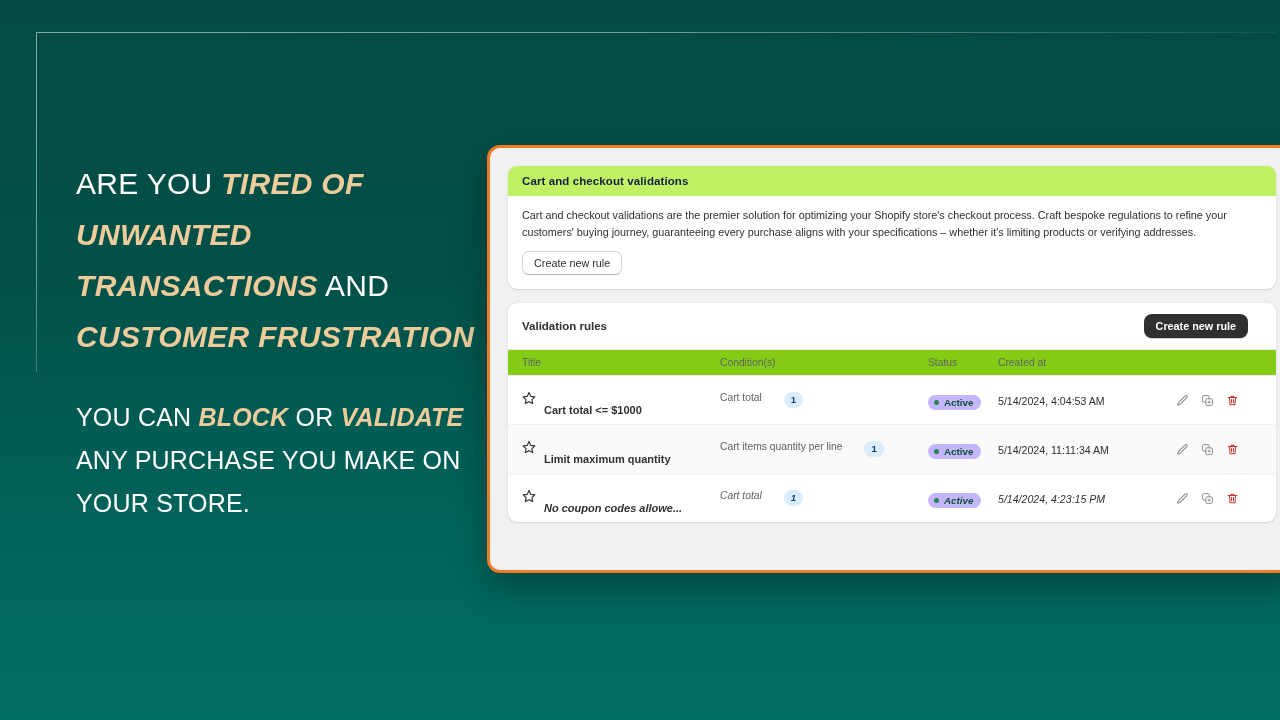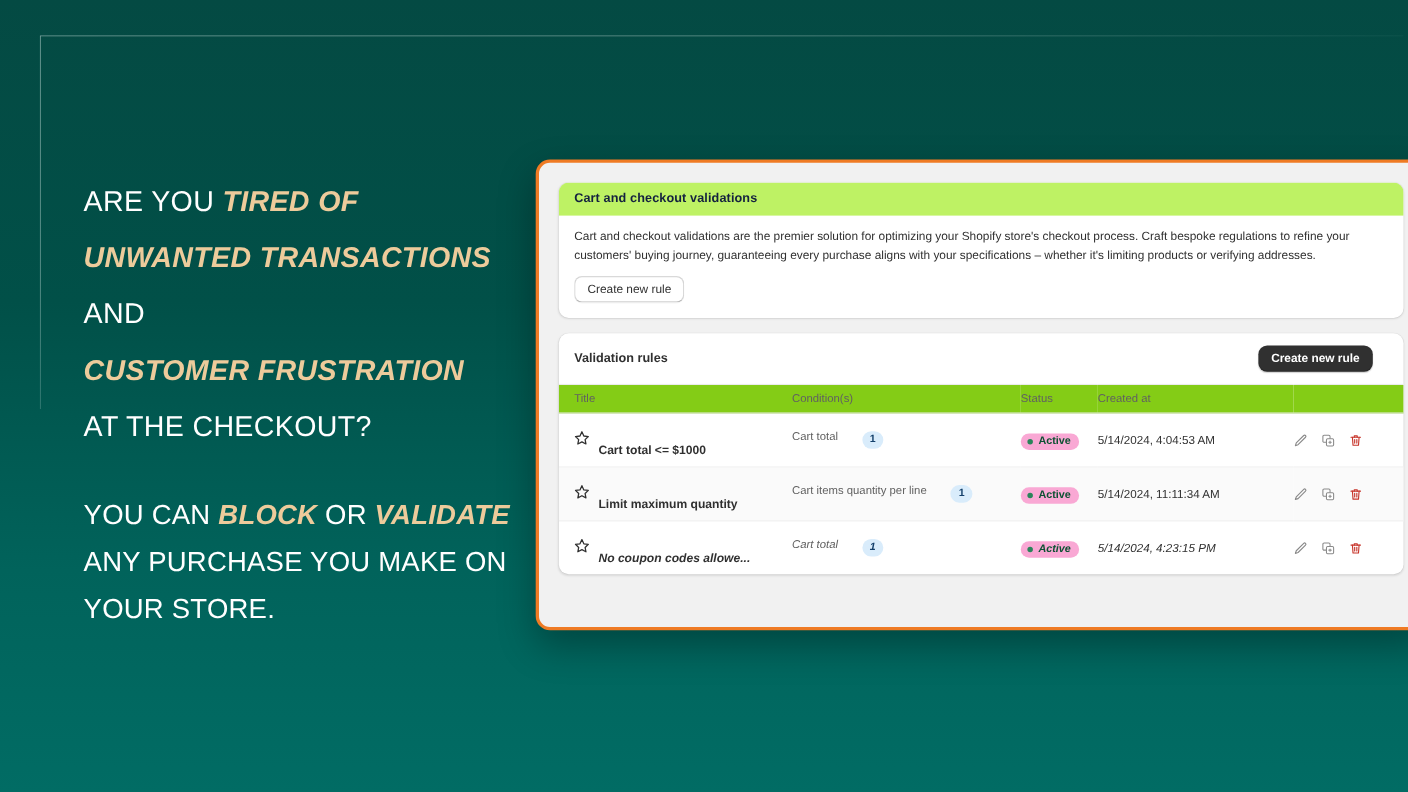--- a/index.html
+++ b/index.html
@@ -17,21 +17,21 @@
     border-top:1px solid rgba(210,230,226,.62);
     border-left:1px solid rgba(210,230,226,.62);
     -webkit-mask-image:linear-gradient(160deg, rgba(0,0,0,1) 0%, rgba(0,0,0,.85) 28%, rgba(0,0,0,0) 62%);
             mask-image:linear-gradient(160deg, rgba(0,0,0,1) 0%, rgba(0,0,0,.85) 28%, rgba(0,0,0,0) 62%);
     pointer-events:none;
   }
 
   
   .copy{ position:absolute; left:76px; top:158px; width:400px; }
   .headline{
-    font-size:26px; line-height:51px; color:#ffffff;
+    font-size:30px; line-height:51px; color:#ffffff;
     letter-spacing:.3px; font-weight:400;
   }
   .headline em{ font-style:italic; font-weight:700; color:#edcb9b; }
 
   .subcopy{ margin-top:34px; font-size:25px; line-height:43px; color:#fff; letter-spacing:.2px;}
   .subcopy em{ font-style:italic; font-weight:700; color:#edcb9b; }
 
   
   .window{
     position:absolute; left:487px; top:145px;
@@ -101,41 +101,40 @@
 
   .cond-cell{ display:flex; align-items:flex-start; gap:22px; }
   .cond-label{ font-size:10.3px; color:#616161; white-space:nowrap; }
   .cond-badge{
     background:#d9ecfb; color:#14406b; border-radius:8px;
     padding:1px 7px; font-size:9.6px; font-weight:600; line-height:14px;
   }
 
   .status-badge{
     display:inline-flex; align-items:center; gap:5px;
-    background:#f9a8d4; color:#0c5132; border-radius:9px;
+    background:#c4b5fd; color:#0c5132; border-radius:9px;
     padding:2px 8px 2px 6px; font-size:9.8px; font-weight:600;
   }
   .dot{ width:5px; height:5px; border-radius:50%; background:#29845a; display:block; }
 
   .date-cell{ font-size:10.6px; color:#303030; white-space:nowrap; }
 
   .actions{ display:flex; align-items:center; gap:12px; justify-content:flex-start; }
   .icon-btn{ background:none; border:0; padding:0; cursor:pointer; line-height:0; }
 </style>
 </head>
 <body>
 
 <div class="corner-rule"></div>
 
 <div class="copy">
   <div class="headline">
     <span>ARE YOU </span><em>TIRED OF</em><br>
     <em>UNWANTED TRANSACTIONS</em><span> AND </span><br>
     <em>CUSTOMER FRUSTRATION</em><br>
-    <span> AT THE CHECKOUT?</span>
   </div>
   <div class="subcopy">
     <span>YOU CAN </span><em>BLOCK</em><span> OR </span><em>VALIDATE</em><span> ANY PURCHASE YOU MAKE ON YOUR STORE.</span>
   </div>
 </div>
 
 <div class="window">
   <div class="viewport">
 
     <div class="banner">

